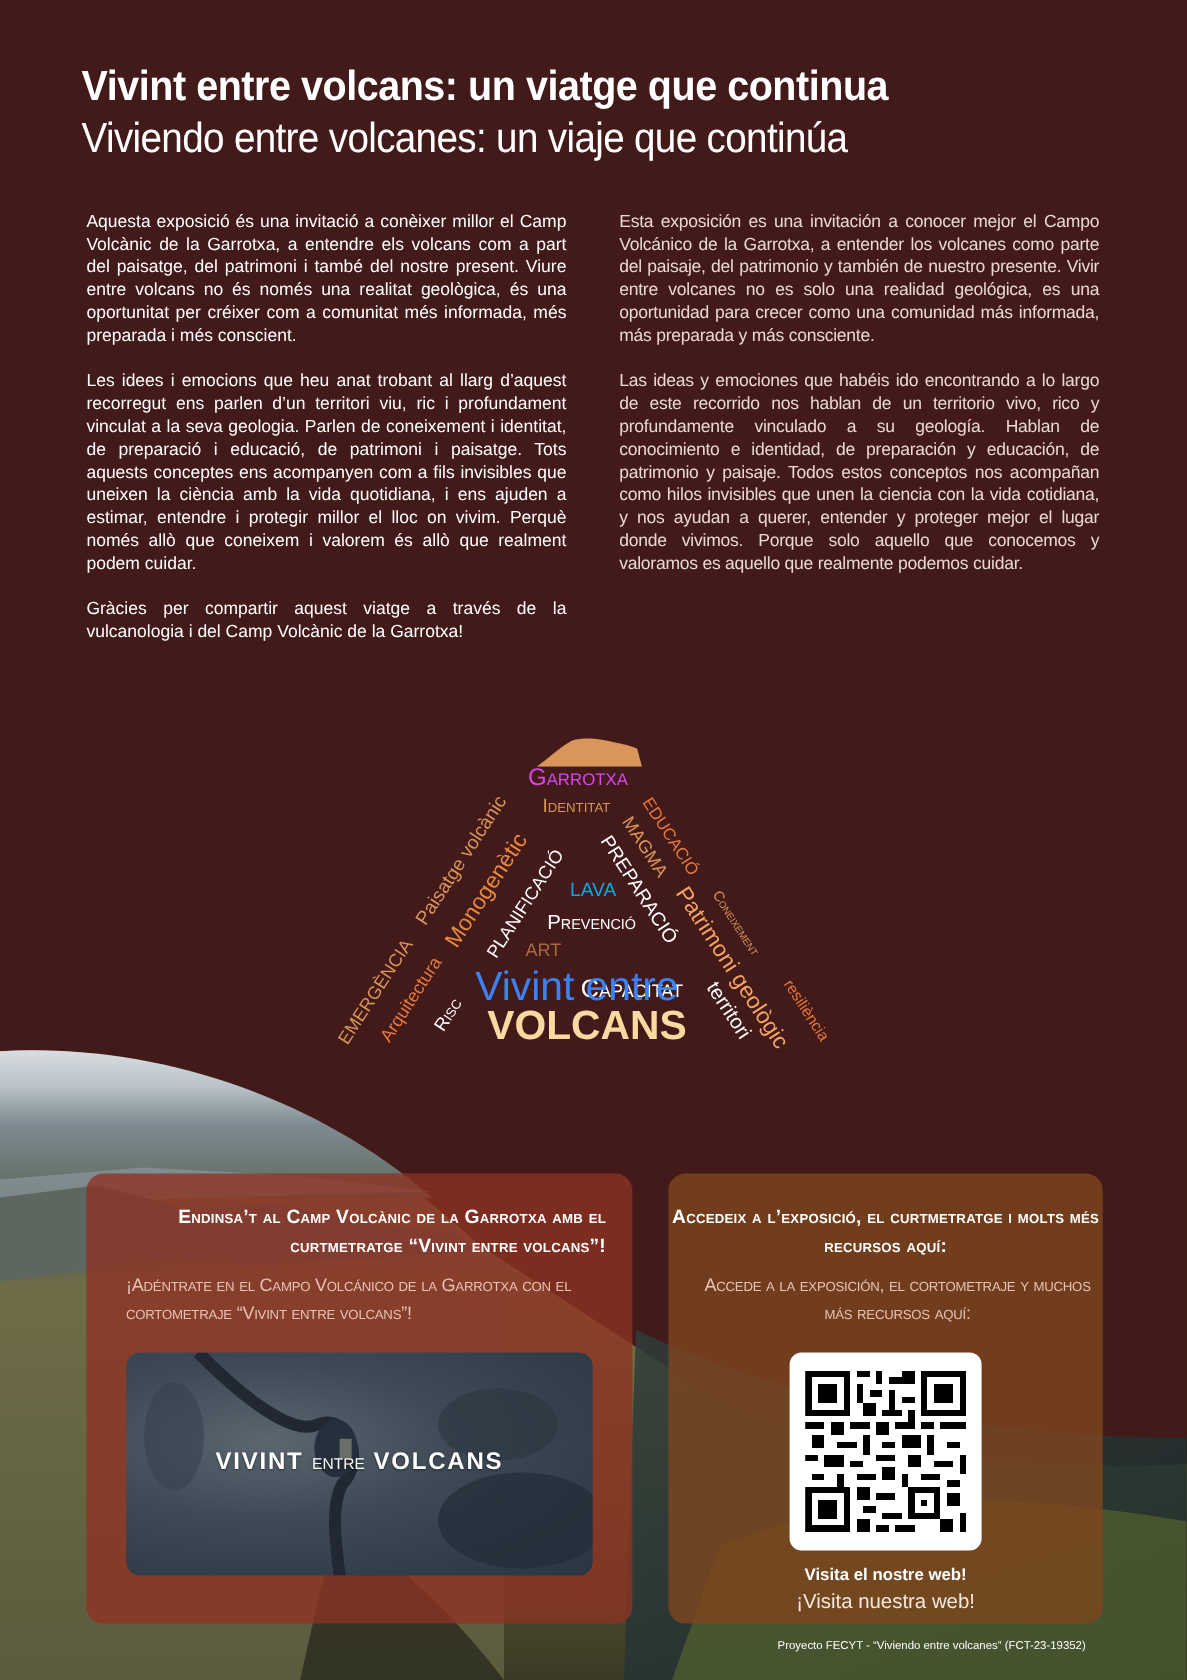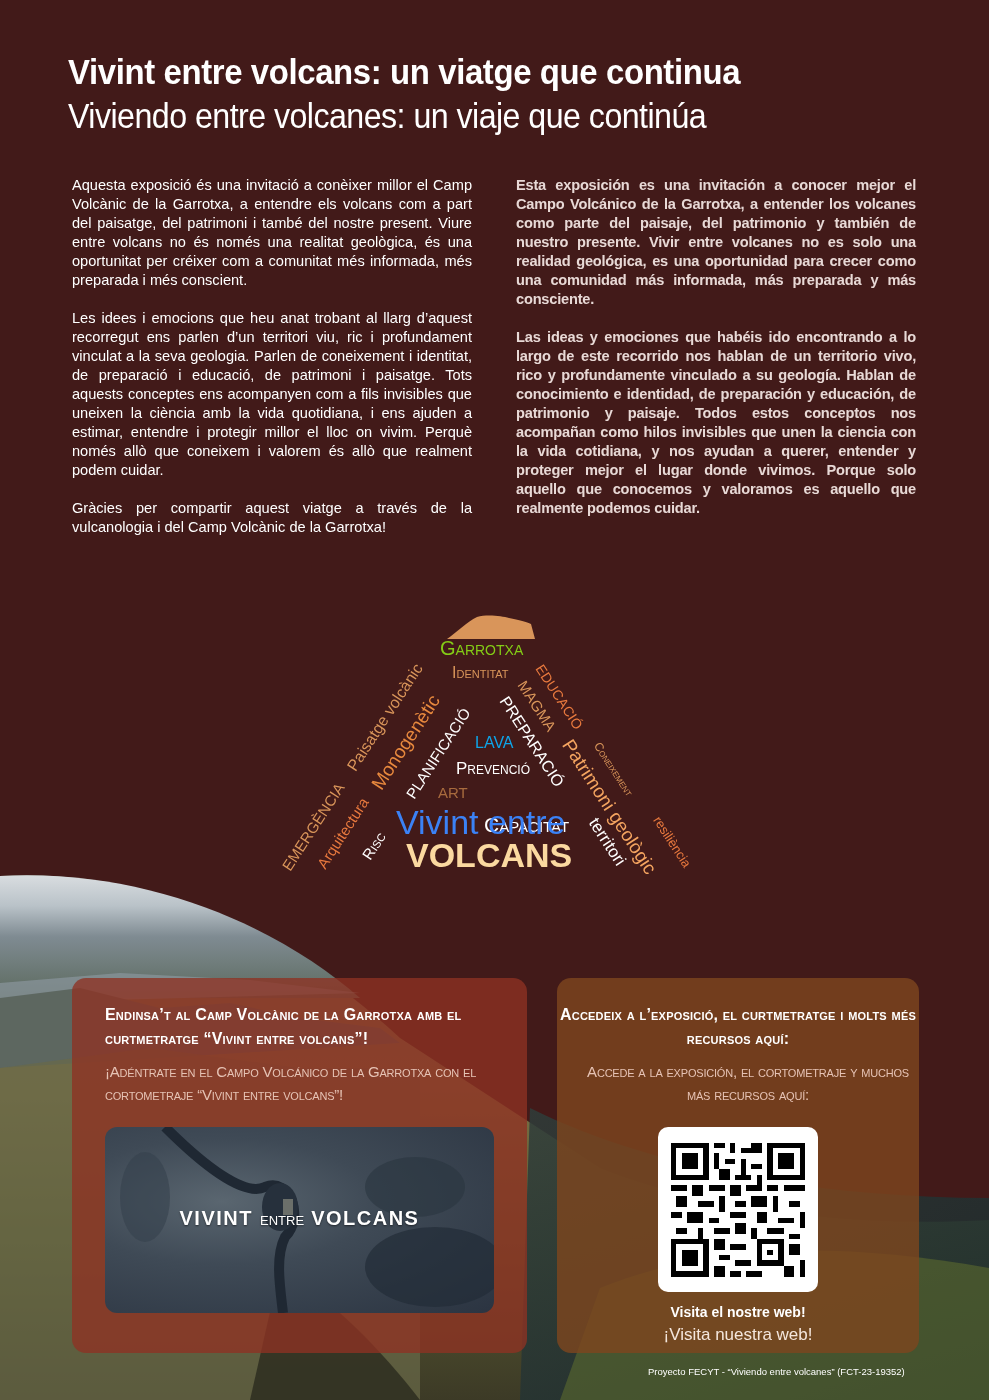--- a/index.html
+++ b/index.html
@@ -15,33 +15,33 @@
       overflow: hidden;
     }
     .bg-landscape svg { position: absolute; left: 0; top: 0; }
 
     .header { position: absolute; left: 68px; top: 50px; width: 860px; }
     .title-ca { font-size: 35px; font-weight: bold; letter-spacing: -0.4px; line-height: 44px; transform: scaleX(0.94); transform-origin: left; white-space: nowrap; }
     .title-es { font-size: 35px; font-weight: normal; letter-spacing: -0.6px; line-height: 44px; transform: scaleX(0.92); transform-origin: left; white-space: nowrap; }
 
     .col { position: absolute; top: 176px; width: 400px; font-size: 14.6px; line-height: 19px; text-align: justify; }
     .col-ca { left: 72px; }
-    .col-es { left: 516px; color: #e8d9d6; font-weight: bold; letter-spacing: -0.2px; }
+    .col-es { left: 516px; color: #e8d9d6; font-weight: normal; letter-spacing: -0.2px; }
     .col p { margin-bottom: 19px; }
 
     .cloud { position: absolute; left: 0; top: 600px; width: 989px; height: 280px; }
     .word { position: absolute; white-space: nowrap; transform-origin: left bottom; line-height: 1; }
     .smallcaps { font-variant: small-caps; }
 
     .card {
       position: absolute; top: 978px; height: 375px; border-radius: 14px; overflow: hidden;
     }
     .card-left { left: 72px; width: 455px; background: rgba(142, 50, 35, 0.78); }
     .card-right { left: 557px; width: 362px; background: rgba(125, 70, 30, 0.82); }
-    .card-head { font-variant: small-caps; text-align: left; font-size: 16px; font-weight: bold; line-height: 24px; letter-spacing: 0.2px; }
+    .card-head { font-variant: small-caps; text-align: right; font-size: 16px; font-weight: bold; line-height: 24px; letter-spacing: 0.2px; }
     .card-sub { font-variant: small-caps; font-size: 15px; line-height: 23px; color: #e6c3b5; letter-spacing: -0.2px; }
     .card-left .card-head { position: absolute; left: 33px; top: 25px; width: 400px; }
     .card-left .card-sub { position: absolute; left: 33px; top: 82px; width: 400px; }
     .card-right .card-head { position: absolute; left: 0; top: 25px; width: 362px; text-align: center; }
     .card-right .card-sub { position: absolute; left: 0; top: 82px; width: 362px; text-align: center; padding-left: 20px; }
 
     .video-thumb {
       position: absolute; left: 33px; top: 149px; width: 389px; height: 186px;
       border-radius: 12px; overflow: hidden;
       background: radial-gradient(ellipse at 30% 40%, #5a6670 0%, #3f4a56 40%, #2b3441 100%);
@@ -106,21 +106,21 @@
 </div>
 <div class="col col-es">
   <p>Esta exposición es una invitación a conocer mejor el Campo Volcánico de la Garrotxa, a entender los volcanes como parte del paisaje, del patrimonio y también de nuestro presente. Vivir entre volcanes no es solo una realidad geológica, es una oportunidad para crecer como una comunidad más informada, más preparada y más consciente.</p>
   <p>Las ideas y emociones que habéis ido encontrando a lo largo de este recorrido nos hablan de un territorio vivo, rico y profundamente vinculado a su geología. Hablan de conocimiento e identidad, de preparación y educación, de patrimonio y paisaje. Todos estos conceptos nos acompañan como hilos invisibles que unen la ciencia con la vida cotidiana, y nos ayudan a querer, entender y proteger mejor el lugar donde vivimos. Porque solo aquello que conocemos y valoramos es aquello que realmente podemos cuidar.</p>
 </div>
 
 <div class="cloud">
   <svg width="90" height="25" style="position:absolute;left:447px;top:14px;" viewBox="0 0 90 25">
     <path d="M0 25 C 10 18, 20 8, 30 3 C 40 0, 55 2, 62 4 C 72 6, 80 8, 84 10 L 88 25 Z" fill="#d9955a"></path>
   </svg>
-  <div class="word smallcaps" style="left:440px;top:38px;font-size:20px;color:#84cc16;">Garrotxa</div>
+  <div class="word smallcaps" style="left:440px;top:38px;font-size:20px;color:#d946ef;">Garrotxa</div>
   <div class="word smallcaps" style="left:452px;top:65px;font-size:16px;color:#d9955a;">Identitat</div>
 
   <div class="word" style="left:358px;top:158px;font-size:16px;color:#d9955a;transform:rotate(-57deg);">Paisatge volcànic</div>
   <div class="word" style="left:384px;top:174px;font-size:19px;color:#e8893e;transform:rotate(-57deg);">Monogenètic</div>
   <div class="word" style="left:416px;top:186px;font-size:15px;color:#ffffff;transform:rotate(-57deg);">PLANIFICACIÓ</div>
   <div class="word" style="left:292px;top:258px;font-size:15px;color:#d9955a;transform:rotate(-57deg);">EMERGÈNCIA</div>
   <div class="word" style="left:327px;top:256px;font-size:15px;color:#e8793e;transform:rotate(-57deg);">Arquitectura</div>
   <div class="word smallcaps" style="left:372px;top:247px;font-size:15px;color:#ffffff;transform:rotate(-57deg);">Risc</div>
 
   <div class="word" style="left:475px;top:135px;font-size:16px;color:#0ea5e9;">LAVA</div>

